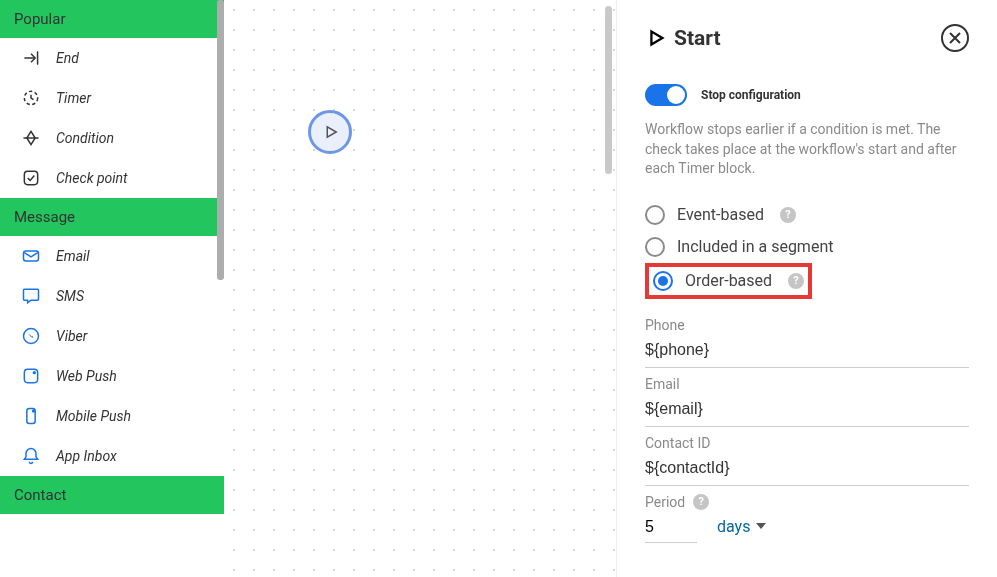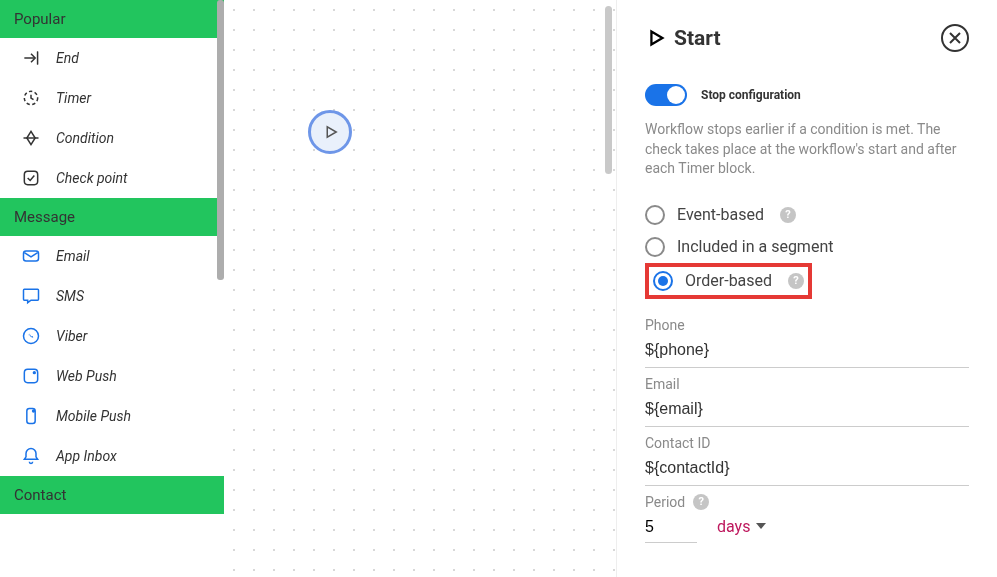--- a/index.html
+++ b/index.html
@@ -237,21 +237,21 @@
     padding: 4px 0 6px 0;
     width: 52px;
     font-size: 16px;
     outline: none;
   }
   .period-unit {
     display: inline-flex;
     align-items: center;
     gap: 6px;
     font-size: 16px;
-    color: #be185d;
+    color: #0369a1;
     cursor: pointer;
   }
   .chev-down {
     width: 0; height: 0;
     border-left: 5px solid transparent;
     border-right: 5px solid transparent;
     border-top: 6px solid #555;
   }
 </style>
 </head>

